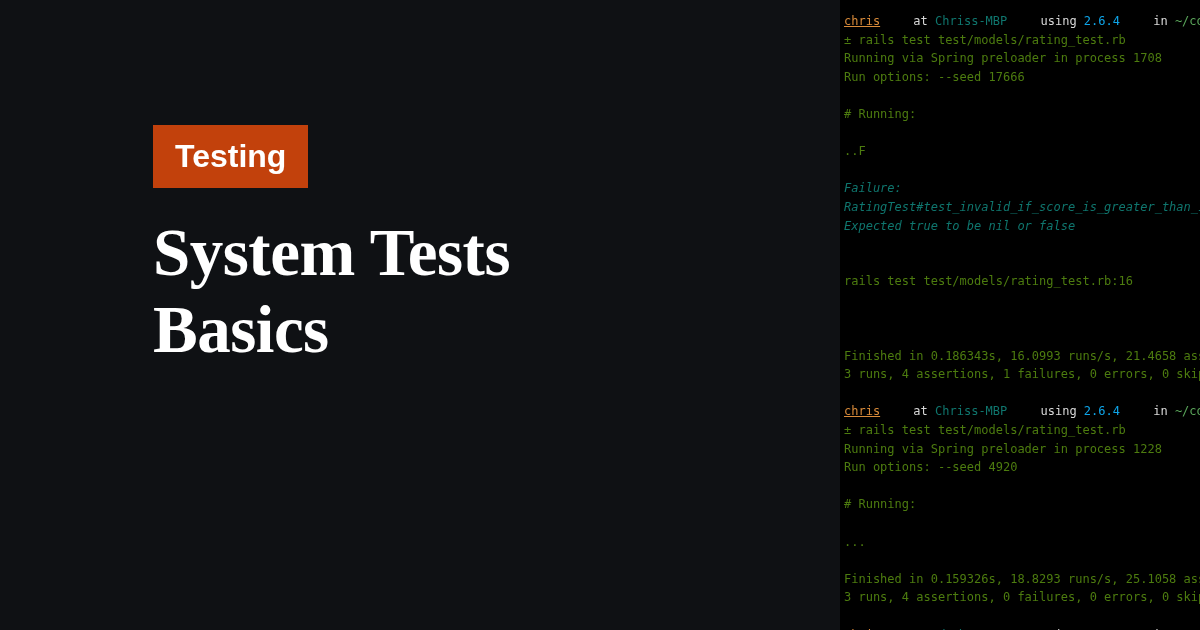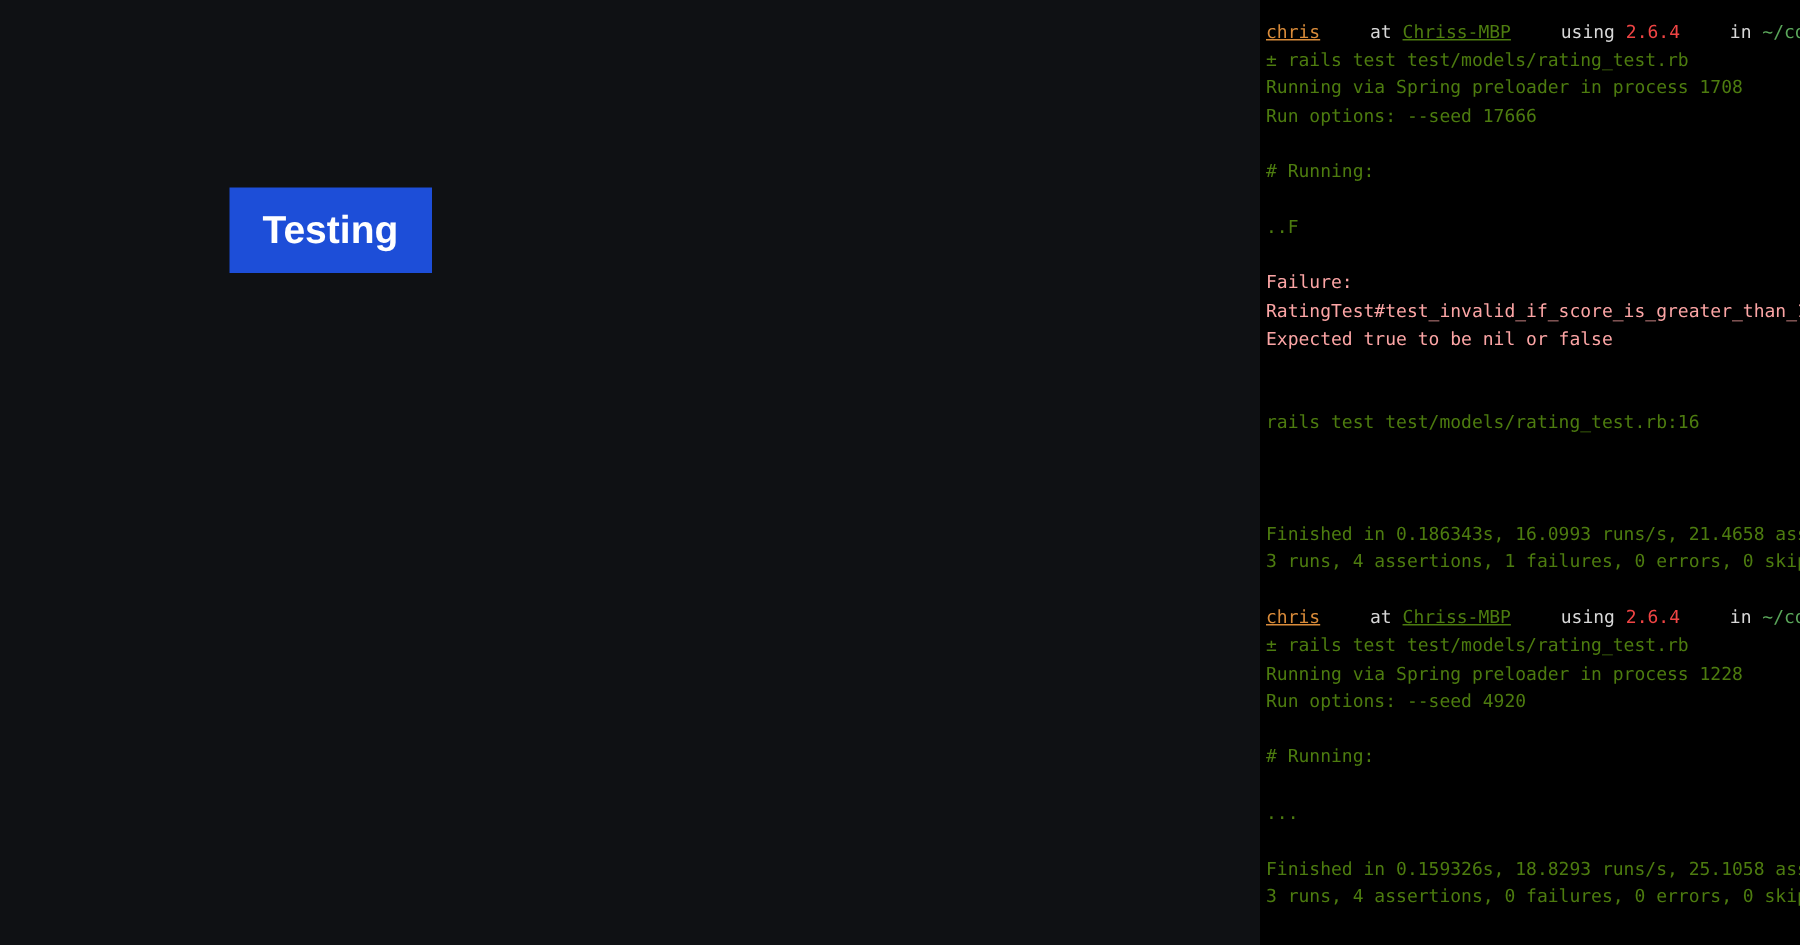--- a/index.html
+++ b/index.html
@@ -15,23 +15,23 @@
       display: flex;
       font-family: -apple-system, BlinkMacSystemFont, sans-serif;
     }
     .left-panel {
       flex: 0 0 840px;
       padding: 125px 0 0 153px;
       position: relative;
     }
     .badge {
       display: inline-block;
-      background: #1d4ed8;
+      background: #c2410c;
       color: #ffffff;
-      font-size: 26px;
+      font-size: 32px;
       font-weight: 600;
       padding: 13px 22px;
       margin-bottom: 26px;
     }
     .title {
       color: #ffffff;
       font-family: Georgia, 'Times New Roman', serif;
       font-size: 67px;
       font-weight: 700;
       line-height: 1.15;
@@ -42,32 +42,33 @@
       background: #000000;
       font-family: 'Menlo', 'Monaco', 'Consolas', monospace;
       font-size: 12px;
       line-height: 1.55;
       color: #c8c8c8;
       padding: 12px 0 0 4px;
       overflow: hidden;
       white-space: pre;
     }
     .c-orange { color: #d98b3a; text-decoration: underline; }
-    .c-yellow { color: #4d7c0f; text-decoration: underline; }
-    .c-red { color: #ef4444; }
-    .c-redlight { color: #fca5a5; }
+    .c-yellow { color: #0f766e; }
+    .c-red { color: #0ea5e9; }
+    .c-redlight { color: #0f766e; font-style: italic; }
     .c-green { color: #5aa65a; }
     .c-white { color: #d8d8d8; margin-left: 26px; }
     .c-gray { color: #4d7c0f; }
   </style>
 </head>
 <body>
 
 <div class="left-panel">
   <div class="badge">Testing</div>
+  <h1 class="title">System Tests<br>Basics</h1>
 </div>
 
 <div class="right-panel"><span class="c-orange">chris</span><span class="c-white"> at </span><span class="c-yellow">Chriss-MBP</span><span class="c-white"> using </span><span class="c-red">2.6.4</span><span class="c-white"> in </span><span class="c-green">~/code/jumpstart/nps</span>
 <span class="c-gray">± rails test test/models/rating_test.rb</span>
 <span class="c-gray">Running via Spring preloader in process 1708</span>
 <span class="c-gray">Run options: --seed 17666</span>
 
 <span class="c-gray"># Running:</span>
 
 <span class="c-gray">..F</span>

